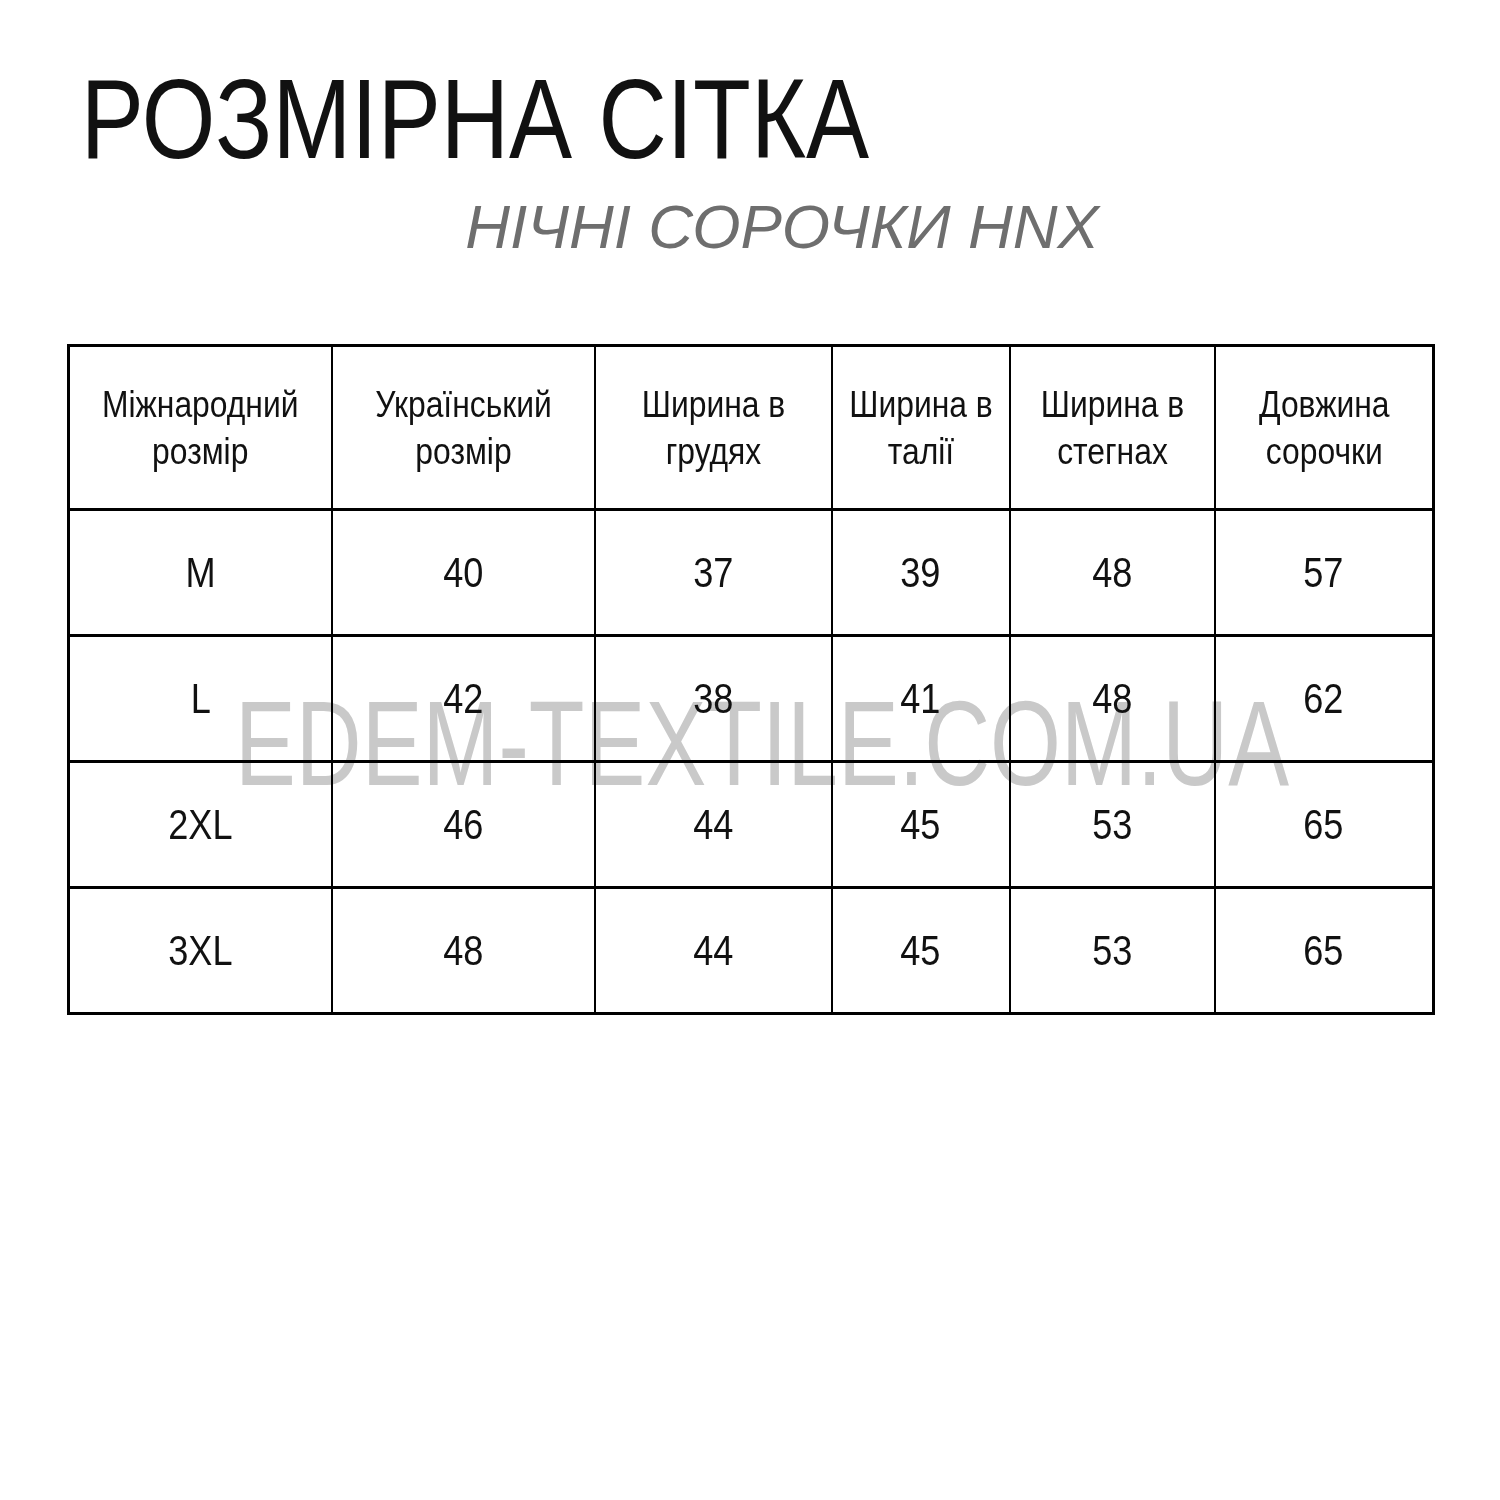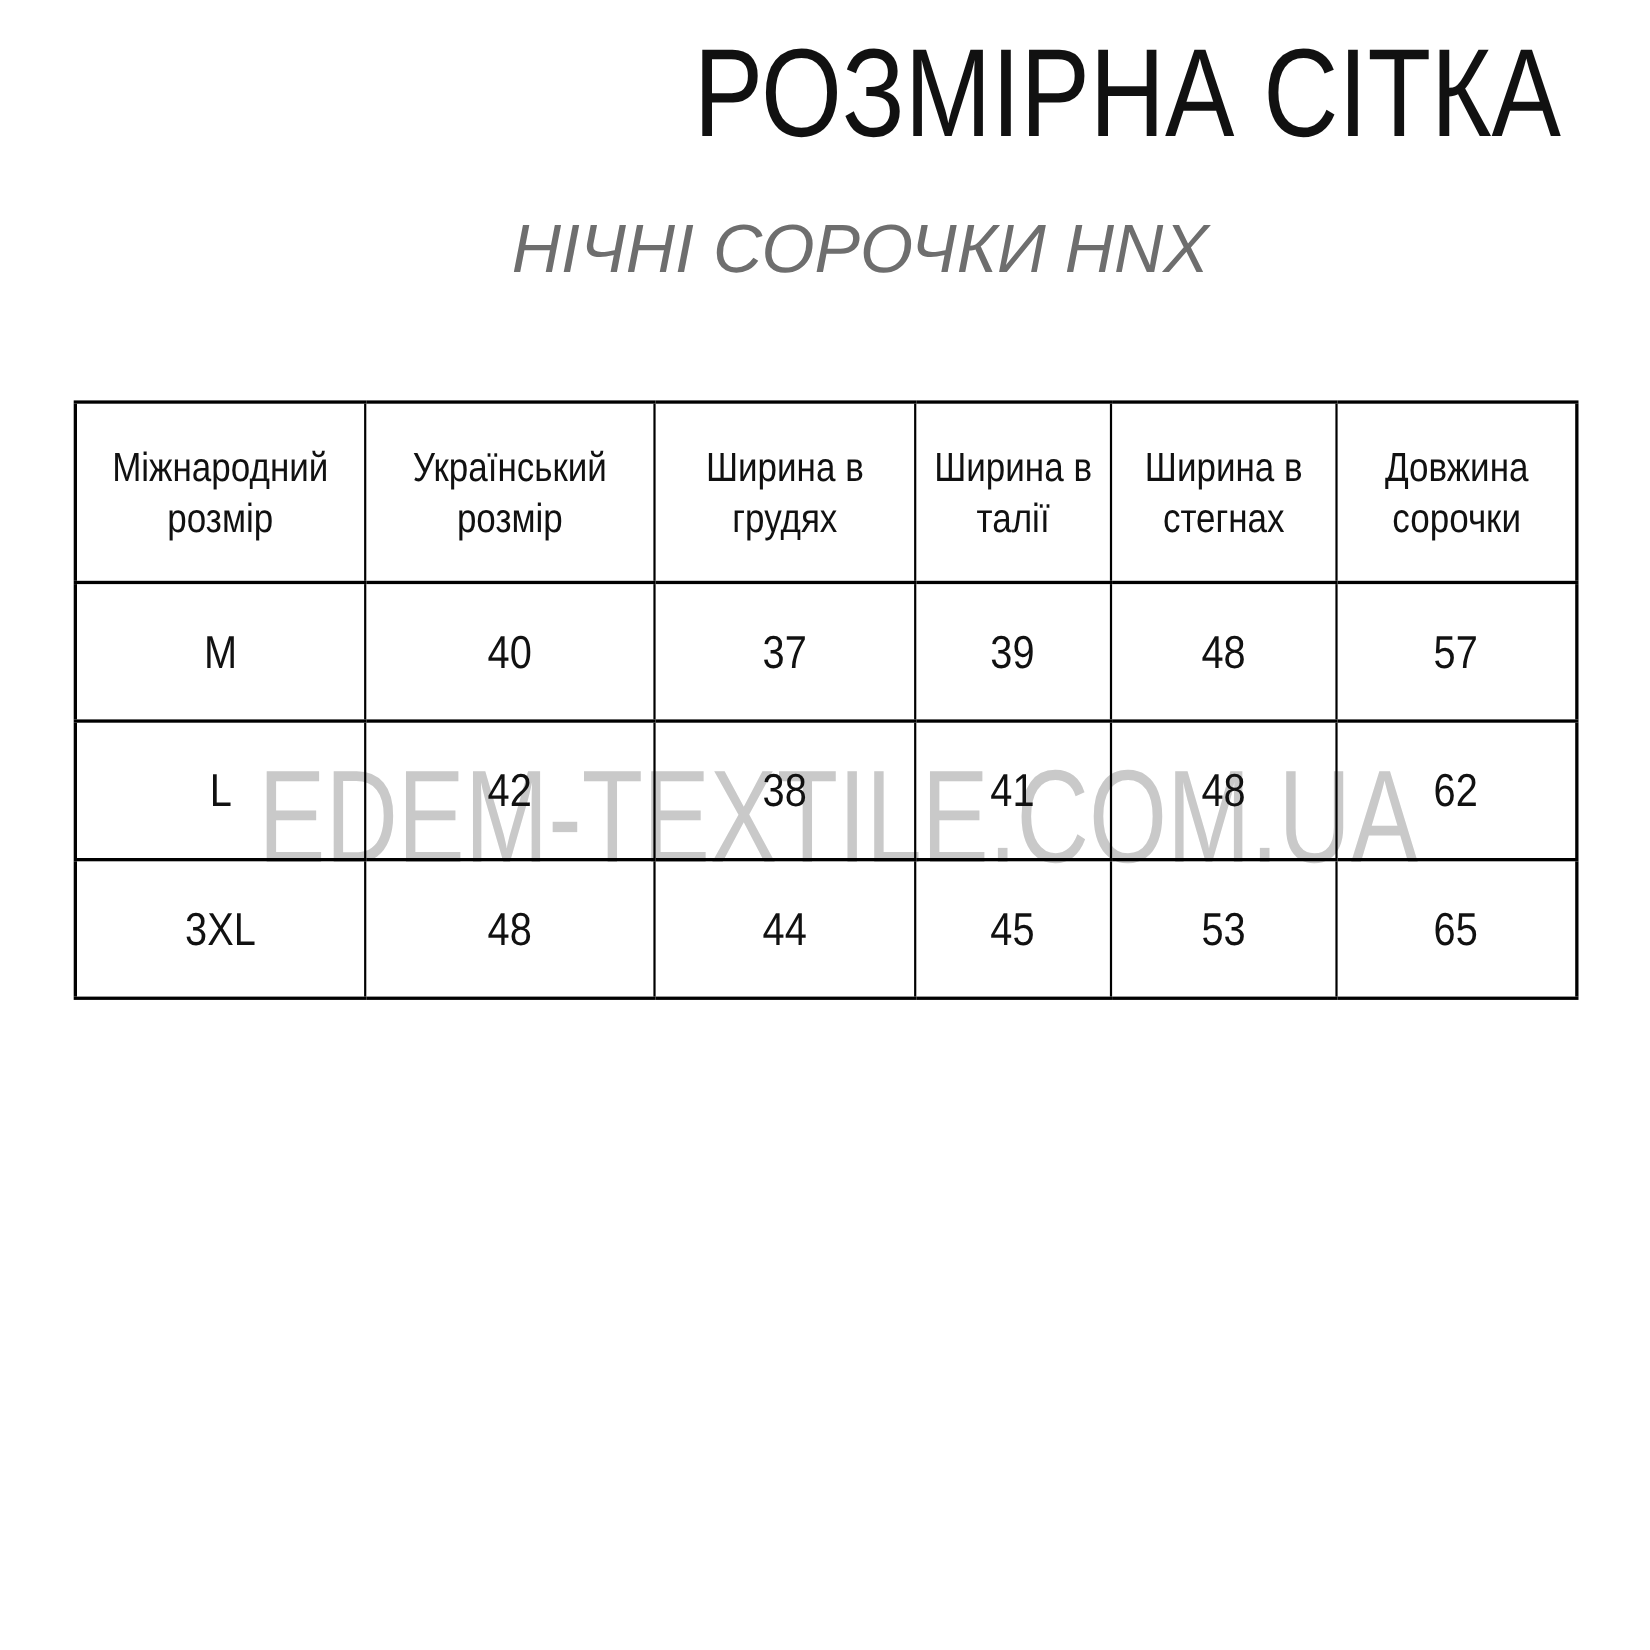--- a/index.html
+++ b/index.html
@@ -11,25 +11,25 @@
     position: relative;
     width: 1500px;
     height: 1500px;
     background: #ffffff;
     overflow: hidden;
     font-family: "Liberation Sans", sans-serif;
     color: #111111;
   }
   .title {
     position: absolute;
-    top: 29px;
+    top: 62px;
     left: 0;
     width: 1500px;
     margin: 0;
-    text-align: right;
+    text-align: left;
     font-size: 114px;
     line-height: 114px;
     font-weight: 400;
     color: #111111;
     white-space: nowrap;
     z-index: 2;
   }
   .title .squeeze {
     display: inline-block;
     transform: scaleX(0.83);
@@ -65,21 +65,20 @@
   table.size-table {
     position: absolute;
     left: 67px;
     top: 344px;
     width: 1365px;
     border-collapse: collapse;
     table-layout: fixed;
     background: transparent;
     z-index: 2;
     border: 3px solid #000000;
-    margin-top: 20px;
   }
   .size-table th,
   .size-table td {
     border-left: 2px solid #000000;
     border-right: 2px solid #000000;
     border-top: 3px solid #000000;
     border-bottom: 3px solid #000000;
     text-align: center;
     vertical-align: middle;
     padding: 0;
@@ -145,20 +144,28 @@
       </tr>
       <tr>
         <td><span class="ct">L</span></td>
         <td><span class="ct">42</span></td>
         <td><span class="ct">38</span></td>
         <td><span class="ct">41</span></td>
         <td><span class="ct">48</span></td>
         <td><span class="ct">62</span></td>
       </tr>
       <tr>
+        <td><span class="ct">2XL</span></td>
+        <td><span class="ct">46</span></td>
+        <td><span class="ct">44</span></td>
+        <td><span class="ct">45</span></td>
+        <td><span class="ct">53</span></td>
+        <td><span class="ct">65</span></td>
+      </tr>
+      <tr>
         <td><span class="ct">3XL</span></td>
         <td><span class="ct">48</span></td>
         <td><span class="ct">44</span></td>
         <td><span class="ct">45</span></td>
         <td><span class="ct">53</span></td>
         <td><span class="ct">65</span></td>
       </tr>
     </tbody>
   </table>
 

